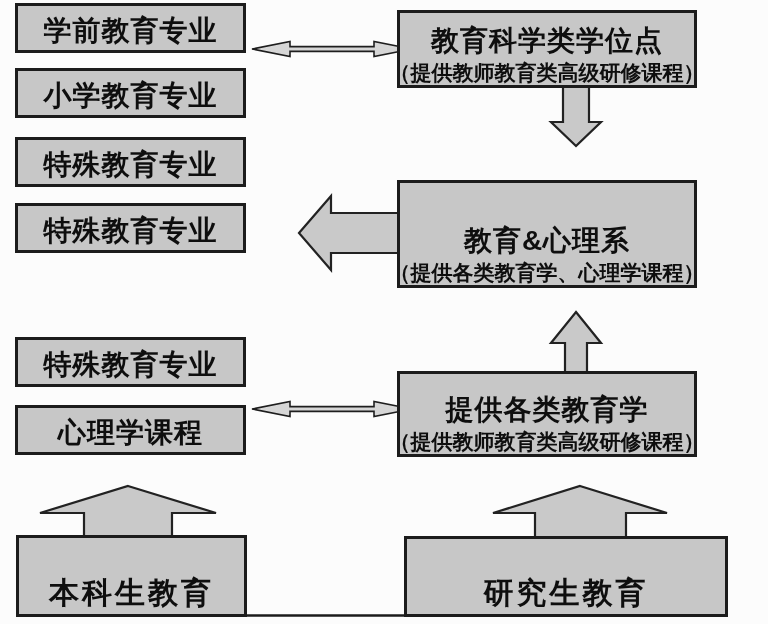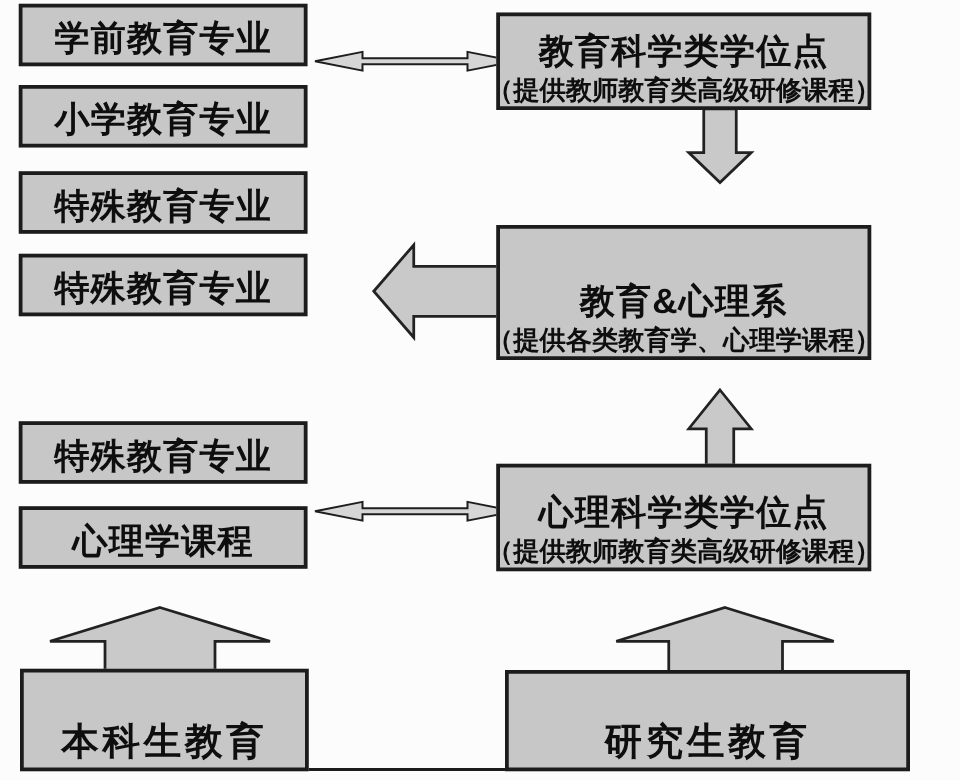--- a/index.html
+++ b/index.html
@@ -92,21 +92,21 @@
     <div class="right-title">教育科学类学位点</div>
     <div class="right-subtitle">（提供教师教育类高级研修课程）</div>
   </div>
 
   <div class="box right-box" style="top:180px;height:108px">
     <div class="right-title">教育&amp;心理系</div>
     <div class="right-subtitle">（提供各类教育学、心理学课程）</div>
   </div>
 
   <div class="box right-box" style="top:371px;height:86px">
-    <div class="right-title">心理科学类学位点</div>
+    <div class="right-title">提供各类教育学</div>
     <div class="right-subtitle">（提供教师教育类高级研修课程）</div>
   </div>
 
   <div class="box bottom-box" style="left:16px;top:535px;width:231px;height:82px">
     <span>本科生教育</span>
   </div>
   <div class="box bottom-box" style="left:404px;top:536px;width:324px;height:81px">
     <span>研究生教育</span>
   </div>
 

